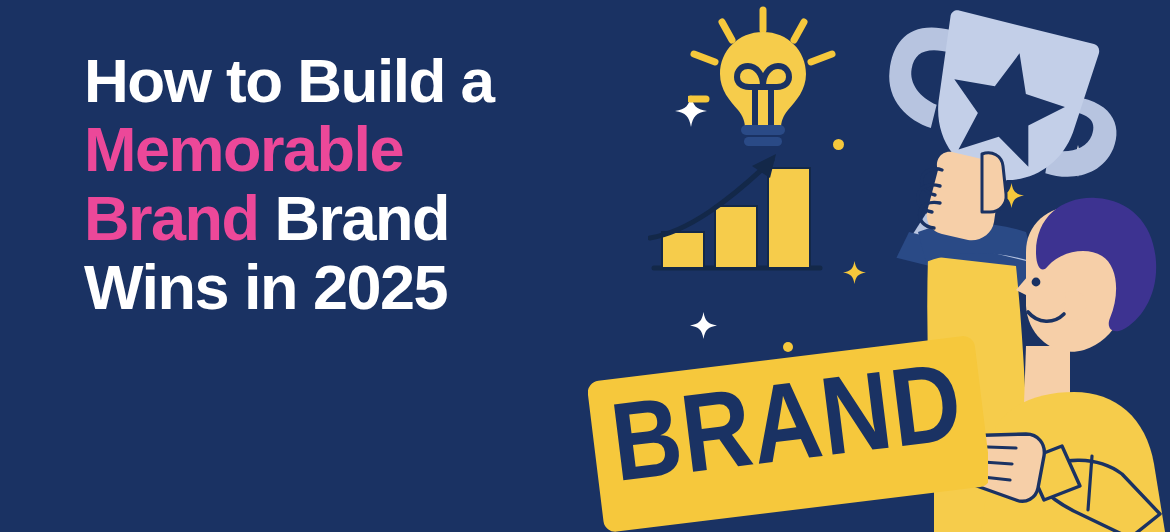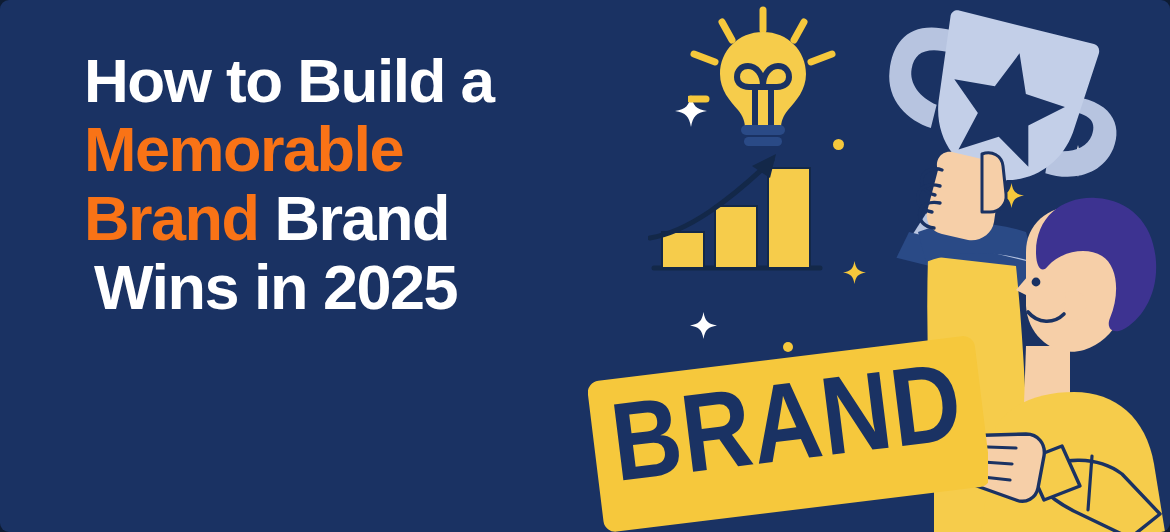--- a/index.html
+++ b/index.html
@@ -3,44 +3,43 @@
 <meta charset="utf-8">
 <title>Blog Banner</title>
 <style>
   html,body{margin:0;padding:0;background:#0e1c33;}
   *{box-sizing:border-box;}
   .banner{
     position:relative;
     width:1170px;height:532px;
     overflow:hidden;
     font-family:"Liberation Sans", sans-serif;
-    border-radius:9px;
   }
   .bg{position:absolute;inset:0;background:#1a3263;}
 
   
   .headline{
     position:absolute;
     left:84px; top:46px;
     width:580px;
     z-index:40;
     user-select:none;
   }
   .hl-line{
     display:block;
     font-weight:700;
     font-size:63px;
     line-height:69px;
     letter-spacing:-1.5px;
     white-space:nowrap;
   }
   .hl-line.l1{font-size:62px;}
-  .hl-line.l4{margin-left:10px;}
+  .hl-line.l4{}
   .w-white{color:#ffffff;}
-  .w-yellow{color:#f97316;}
+  .w-yellow{color:#ec4899;}
 
   
   .spark{
     position:absolute;
     z-index:22;
     pointer-events:none;
   }
   .spark svg{display:block;}
 
   .dot{position:absolute;border-radius:50%;background:#f6c83c;z-index:22;}

